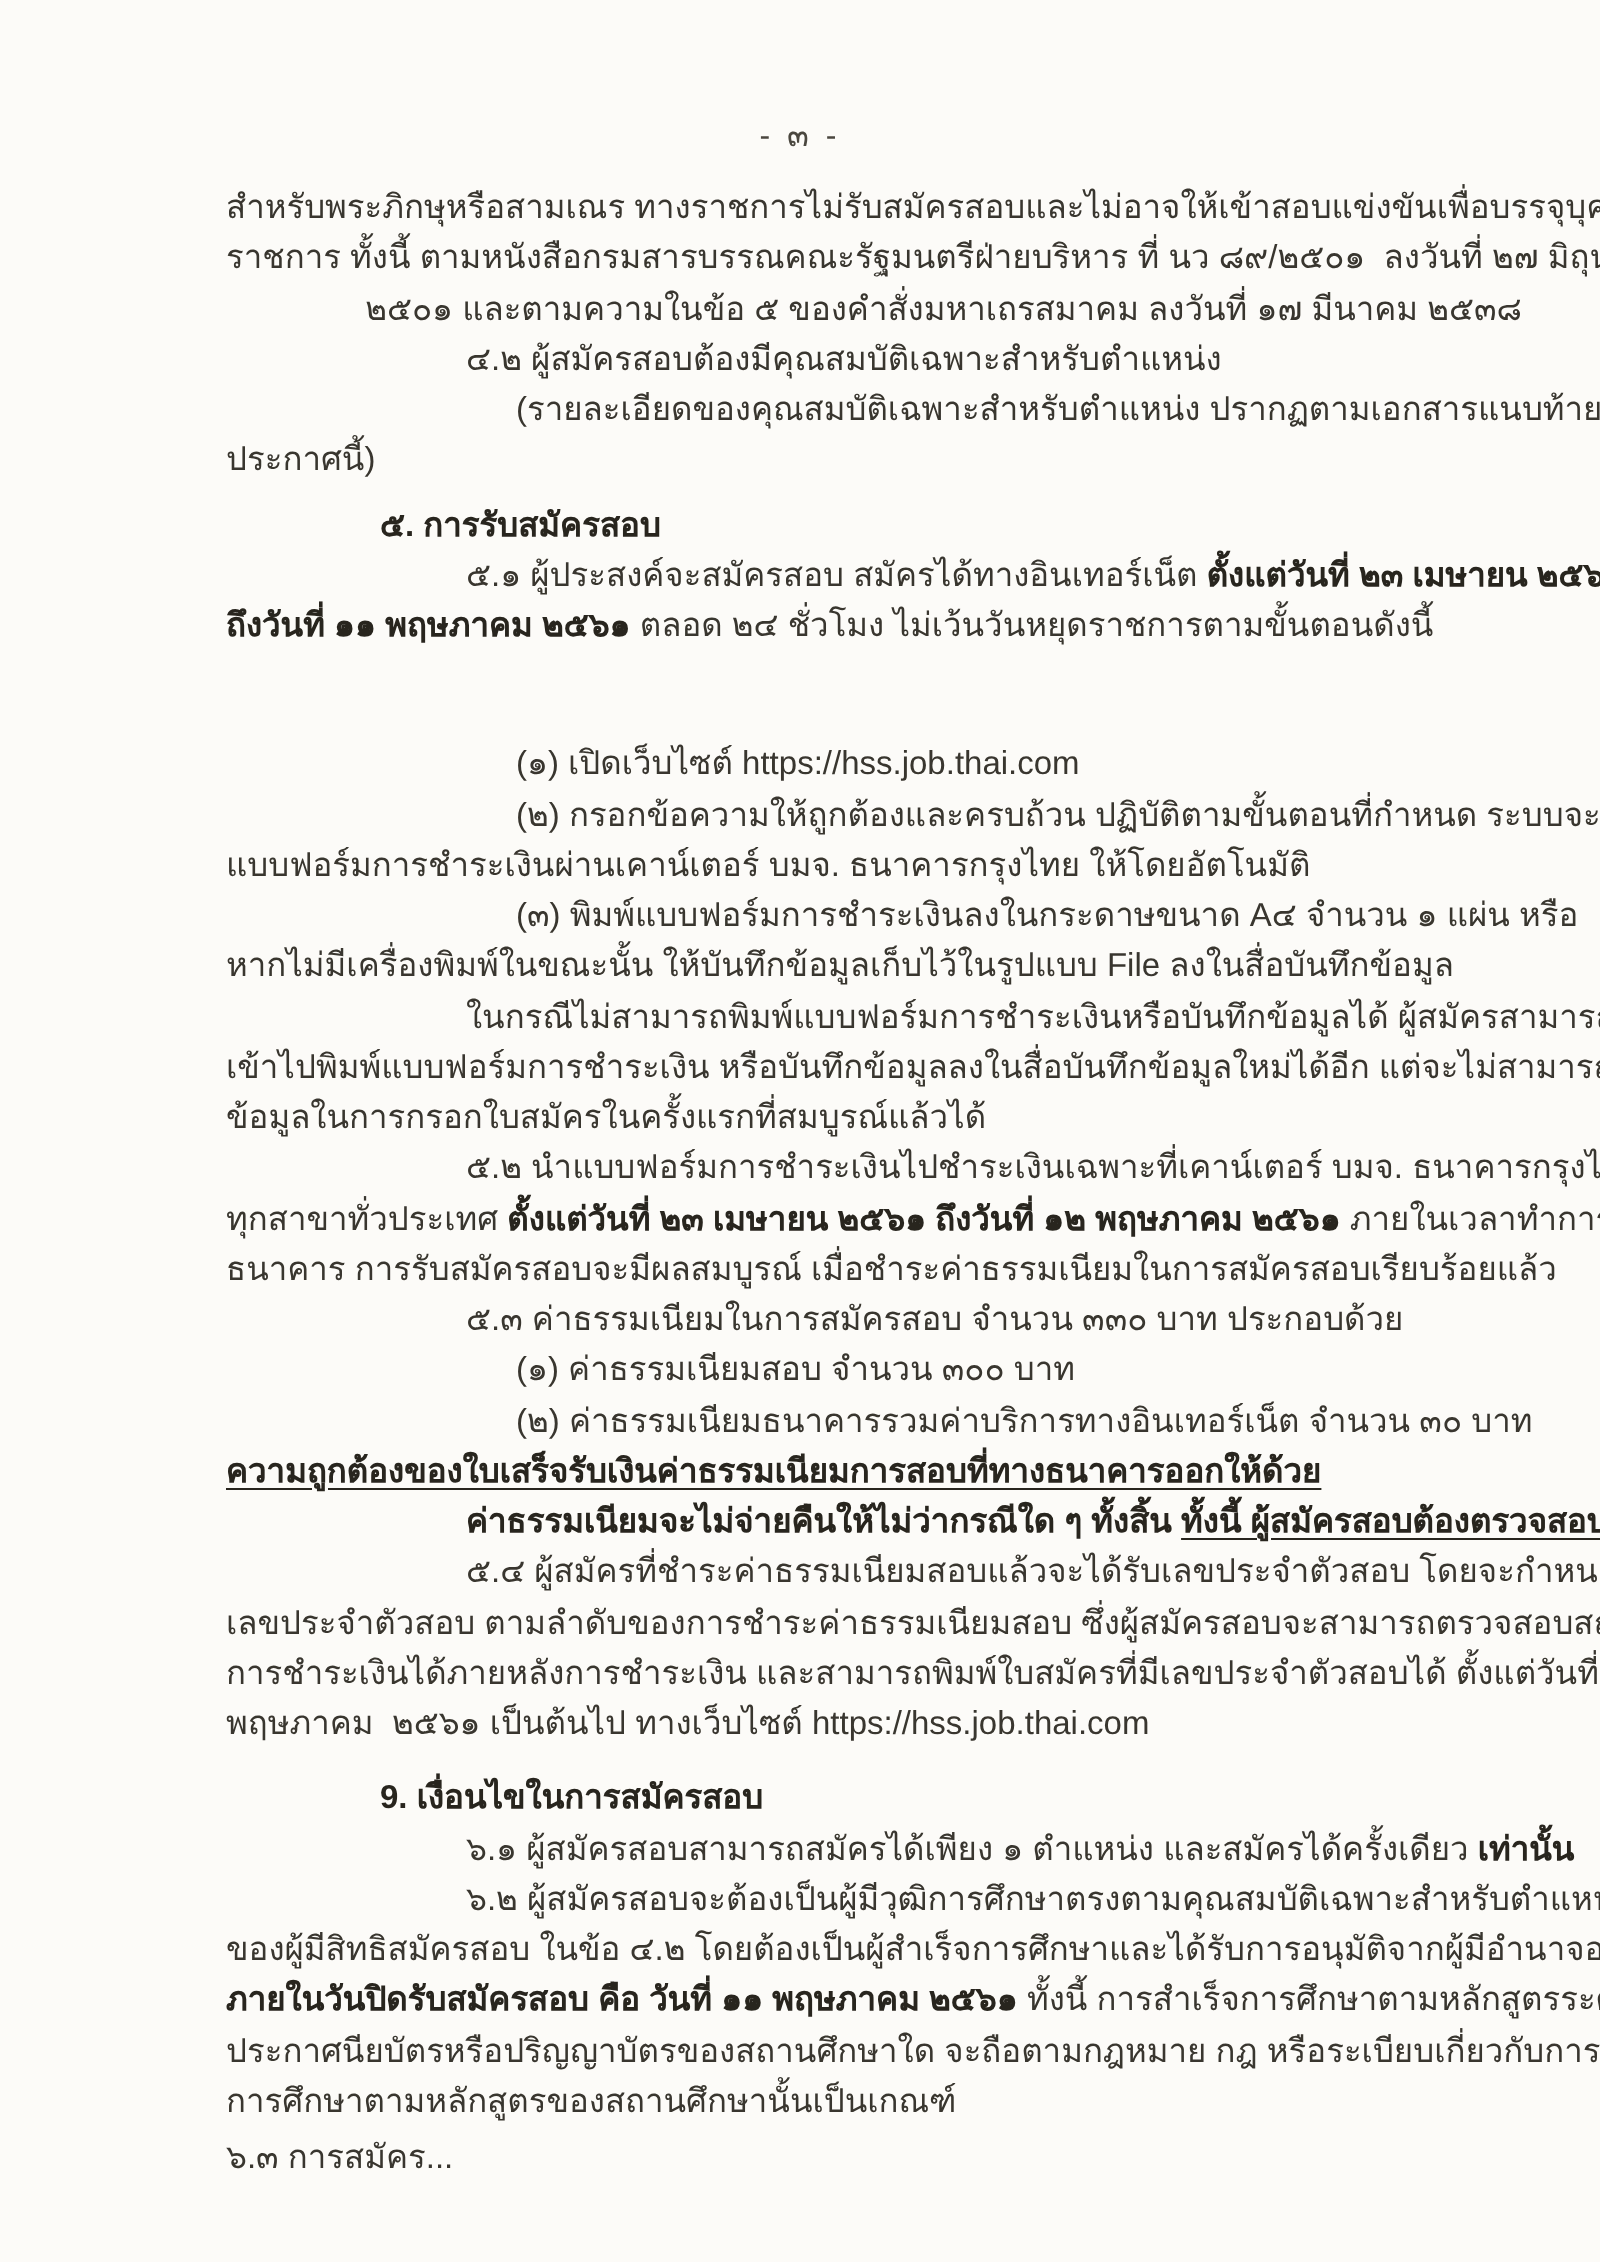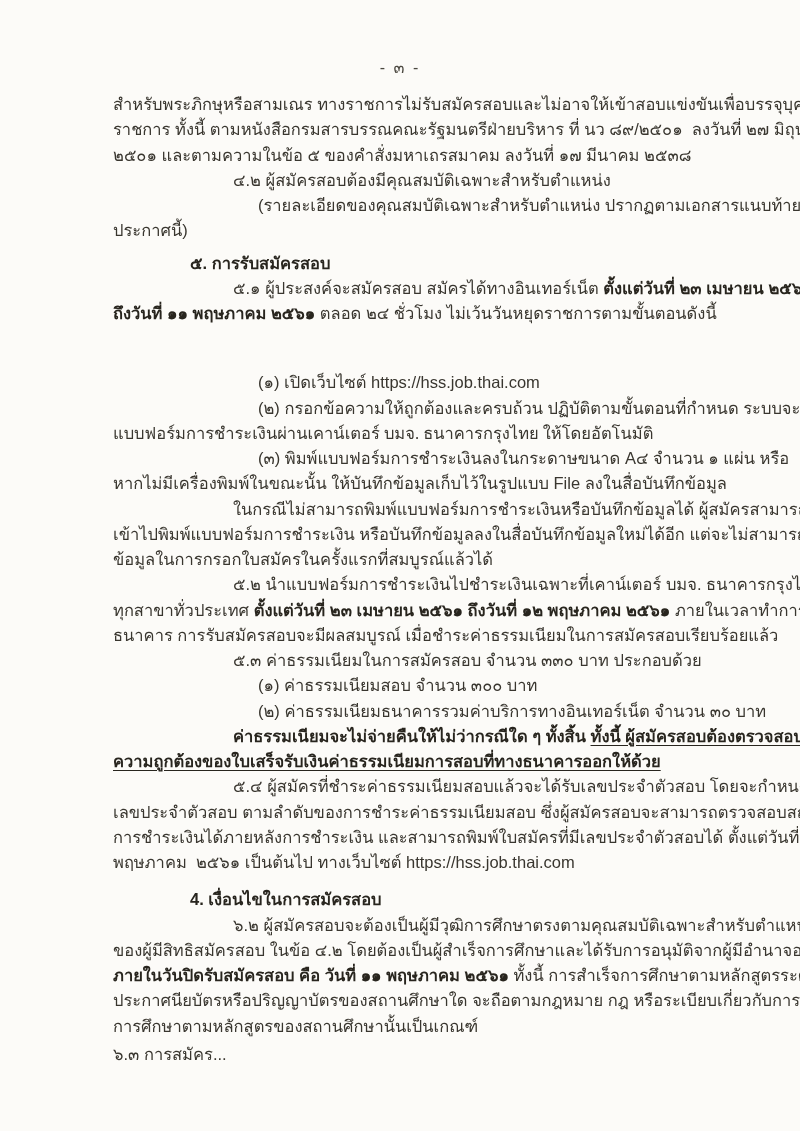--- a/index.html
+++ b/index.html
@@ -45,48 +45,49 @@
   .right { text-align: left; padding-right: 21px; }
 </style>
 </head>
 <body>
 
 <div class="page">
   <div class="page-number">- ๓ -</div>
   <div class="content">
       <div class="line" style="padding-left: 0px;"><span>สำหรับพระภิกษุหรือสามเณร ทางราชการไม่รับสมัครสอบและไม่อาจให้เข้าสอบแข่งขันเพื่อบรรจุบุคคลเข้ารับ</span></div>
       <div class="line" style="padding-left: 0px;"><span>ราชการ ทั้งนี้ ตามหนังสือกรมสารบรรณคณะรัฐมนตรีฝ่ายบริหาร ที่ นว ๘๙/๒๕๐๑  ลงวันที่ ๒๗ มิถุนายน</span></div>
-      <div class="line" style="padding-left: 0px;"><span>๒๕๐๑ และตามความในข้อ ๕ ของคำสั่งมหาเถรสมาคม ลงวันที่ ๑๗ มีนาคม ๒๕๓๘</span></div>
+      <div class="line" style="padding-left: 0px; text-align: right;"><span>๒๕๐๑ และตามความในข้อ ๕ ของคำสั่งมหาเถรสมาคม ลงวันที่ ๑๗ มีนาคม ๒๕๓๘</span></div>
       <div class="line" style="padding-left: 120px;"><span>๔.๒ ผู้สมัครสอบต้องมีคุณสมบัติเฉพาะสำหรับตำแหน่ง</span></div>
       <div class="line" style="padding-left: 145px;"><span>(รายละเอียดของคุณสมบัติเฉพาะสำหรับตำแหน่ง ปรากฏตามเอกสารแนบท้าย</span></div>
       <div class="line" style="padding-left: 0px;"><span>ประกาศนี้)</span></div>
       <div class="line" style="padding-left: 77px; margin-top: 7px;"><span class="b">๕. การรับสมัครสอบ</span></div>
       <div class="line" style="padding-left: 120px;"><span>๕.๑ ผู้ประสงค์จะสมัครสอบ สมัครได้ทางอินเทอร์เน็ต </span><span class="b">ตั้งแต่วันที่ ๒๓ เมษายน ๒๕๖๑</span></div>
       <div class="line" style="padding-left: 0px;"><span class="b">ถึงวันที่ ๑๑ พฤษภาคม ๒๕๖๑</span><span> ตลอด ๒๔ ชั่วโมง ไม่เว้นวันหยุดราชการตามขั้นตอนดังนี้</span></div>
       <div class="line" style="padding-left: 145px; margin-top: 44px;"><span>(๑) เปิดเว็บไซต์ https://hss.job.thai.com</span></div>
       <div class="line" style="padding-left: 145px;"><span>(๒) กรอกข้อความให้ถูกต้องและครบถ้วน ปฏิบัติตามขั้นตอนที่กำหนด ระบบจะออก</span></div>
-      <div class="line" style="padding-left: 0px; font-family: Liberation Serif, serif;"><span>แบบฟอร์มการชำระเงินผ่านเคาน์เตอร์ บมจ. ธนาคารกรุงไทย ให้โดยอัตโนมัติ</span></div>
+      <div class="line" style="padding-left: 0px;"><span>แบบฟอร์มการชำระเงินผ่านเคาน์เตอร์ บมจ. ธนาคารกรุงไทย ให้โดยอัตโนมัติ</span></div>
       <div class="line" style="padding-left: 145px;"><span>(๓) พิมพ์แบบฟอร์มการชำระเงินลงในกระดาษขนาด A๔ จำนวน ๑ แผ่น หรือ</span></div>
       <div class="line" style="padding-left: 0px;"><span>หากไม่มีเครื่องพิมพ์ในขณะนั้น ให้บันทึกข้อมูลเก็บไว้ในรูปแบบ File ลงในสื่อบันทึกข้อมูล</span></div>
       <div class="line" style="padding-left: 120px;"><span>ในกรณีไม่สามารถพิมพ์แบบฟอร์มการชำระเงินหรือบันทึกข้อมูลได้ ผู้สมัครสามารถ</span></div>
       <div class="line" style="padding-left: 0px;"><span>เข้าไปพิมพ์แบบฟอร์มการชำระเงิน หรือบันทึกข้อมูลลงในสื่อบันทึกข้อมูลใหม่ได้อีก แต่จะไม่สามารถแก้ไข</span></div>
       <div class="line" style="padding-left: 0px;"><span>ข้อมูลในการกรอกใบสมัครในครั้งแรกที่สมบูรณ์แล้วได้</span></div>
       <div class="line" style="padding-left: 120px;"><span>๕.๒ นำแบบฟอร์มการชำระเงินไปชำระเงินเฉพาะที่เคาน์เตอร์ บมจ. ธนาคารกรุงไทย</span></div>
       <div class="line" style="padding-left: 0px;"><span>ทุกสาขาทั่วประเทศ </span><span class="b">ตั้งแต่วันที่ ๒๓ เมษายน ๒๕๖๑ ถึงวันที่ ๑๒ พฤษภาคม ๒๕๖๑</span><span> ภายในเวลาทำการของ</span></div>
       <div class="line" style="padding-left: 0px;"><span>ธนาคาร การรับสมัครสอบจะมีผลสมบูรณ์ เมื่อชำระค่าธรรมเนียมในการสมัครสอบเรียบร้อยแล้ว</span></div>
       <div class="line" style="padding-left: 120px;"><span>๕.๓ ค่าธรรมเนียมในการสมัครสอบ จำนวน ๓๓๐ บาท ประกอบด้วย</span></div>
       <div class="line" style="padding-left: 145px;"><span>(๑) ค่าธรรมเนียมสอบ จำนวน ๓๐๐ บาท</span></div>
       <div class="line" style="padding-left: 145px;"><span>(๒) ค่าธรรมเนียมธนาคารรวมค่าบริการทางอินเทอร์เน็ต จำนวน ๓๐ บาท</span></div>
+      <div class="line" style="padding-left: 0px;"><span class="b u">ความถูกต้องของใบเสร็จรับเงินค่าธรรมเนียมการสอบที่ทางธนาคารออกให้ด้วย</span></div>
       <div class="line" style="padding-left: 120px;"><span class="b">ค่าธรรมเนียมจะไม่จ่ายคืนให้ไม่ว่ากรณีใด ๆ ทั้งสิ้น </span><span class="b u">ทั้งนี้ ผู้สมัครสอบต้องตรวจสอบ</span></div>
-      <div class="line" style="padding-left: 0px;"><span class="b u">ความถูกต้องของใบเสร็จรับเงินค่าธรรมเนียมการสอบที่ทางธนาคารออกให้ด้วย</span></div>
       <div class="line" style="padding-left: 120px;"><span>๕.๔ ผู้สมัครที่ชำระค่าธรรมเนียมสอบแล้วจะได้รับเลขประจำตัวสอบ โดยจะกำหนด</span></div>
       <div class="line" style="padding-left: 0px;"><span>เลขประจำตัวสอบ ตามลำดับของการชำระค่าธรรมเนียมสอบ ซึ่งผู้สมัครสอบจะสามารถตรวจสอบสถานะของ</span></div>
       <div class="line" style="padding-left: 0px;"><span>การชำระเงินได้ภายหลังการชำระเงิน และสามารถพิมพ์ใบสมัครที่มีเลขประจำตัวสอบได้ ตั้งแต่วันที่ ๒๔</span></div>
       <div class="line" style="padding-left: 0px;"><span>พฤษภาคม  ๒๕๖๑ เป็นต้นไป ทางเว็บไซต์ https://hss.job.thai.com</span></div>
-      <div class="line" style="padding-left: 77px; margin-top: 12px;"><span class="b">4. เงื่อนไขในการสมัครสอบ</span></div>
+      <div class="line" style="padding-left: 77px; margin-top: 12px;"><span class="b">9. เงื่อนไขในการสมัครสอบ</span></div>
+      <div class="line" style="padding-left: 120px;"><span>๖.๑ ผู้สมัครสอบสามารถสมัครได้เพียง ๑ ตำแหน่ง และสมัครได้ครั้งเดียว </span><span class="b">เท่านั้น</span></div>
       <div class="line" style="padding-left: 120px;"><span>๖.๒ ผู้สมัครสอบจะต้องเป็นผู้มีวุฒิการศึกษาตรงตามคุณสมบัติเฉพาะสำหรับตำแหน่ง</span></div>
       <div class="line" style="padding-left: 0px;"><span>ของผู้มีสิทธิสมัครสอบ ในข้อ ๔.๒ โดยต้องเป็นผู้สำเร็จการศึกษาและได้รับการอนุมัติจากผู้มีอำนาจอนุมัติ</span></div>
       <div class="line" style="padding-left: 0px;"><span class="b">ภายในวันปิดรับสมัครสอบ คือ วันที่ ๑๑ พฤษภาคม ๒๕๖๑</span><span> ทั้งนี้ การสำเร็จการศึกษาตามหลักสูตรระดับ</span></div>
       <div class="line" style="padding-left: 0px;"><span>ประกาศนียบัตรหรือปริญญาบัตรของสถานศึกษาใด จะถือตามกฎหมาย กฎ หรือระเบียบเกี่ยวกับการสำเร็จ</span></div>
       <div class="line" style="padding-left: 0px;"><span>การศึกษาตามหลักสูตรของสถานศึกษานั้นเป็นเกณฑ์</span></div>
       <div class="line right" style="margin-top: 3px;"><span>๖.๓ การสมัคร...</span></div>
     </div>
 </div>
 
 </body></html>

